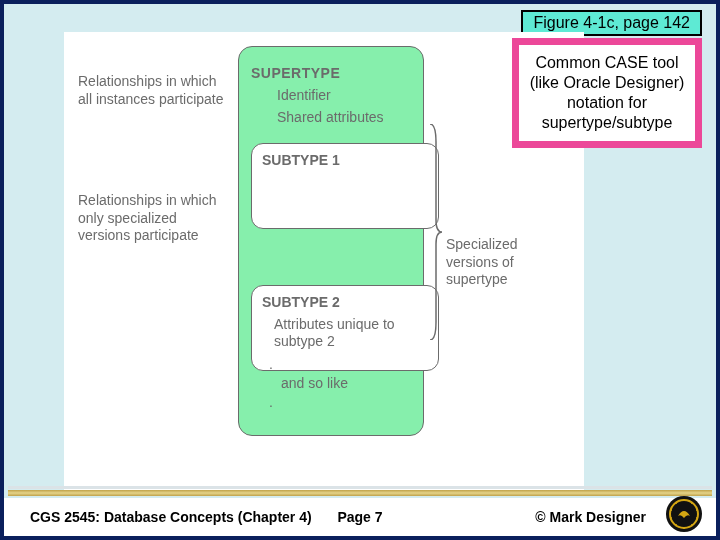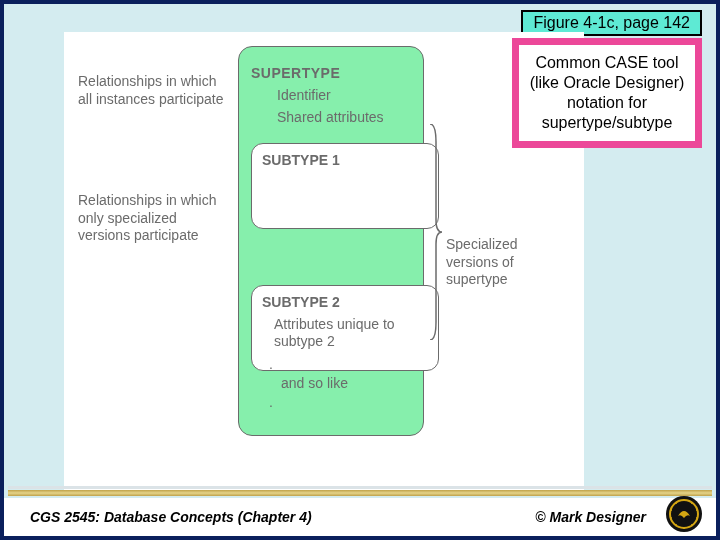--- a/index.html
+++ b/index.html
@@ -117,21 +117,20 @@
   .sep .bar2 { height: 6px; background: linear-gradient(#bfa24a,#e5d48a,#bfa24a); margin-top:1px; }
   .footer {
     position: absolute;
     left: 0; right: 0; bottom: 0;
     height: 38px;
     background: #fff;
     display: flex;
     align-items: center;
     font-size: 14px;
     font-weight: bold;
-    font-style: italic;
   }
   .footer .left { position:absolute; left: 26px; }
   .footer .mid { position:absolute; left: 0; right:0; text-align:center; }
   .footer .right { position:absolute; right: 70px; }
   .logo {
     position: absolute;
     right: 12px; bottom: 2px;
     width: 40px; height: 40px;
   }
   .logo svg { width: 40px; height: 40px; }
@@ -181,20 +180,21 @@
 
   <div class="caption">Common CASE tool (like Oracle Designer) notation for supertype/subtype</div>
 
   <div class="sep">
     <div class="bar1"></div>
     <div class="bar2"></div>
   </div>
 
   <div class="footer">
     <span class="left">CGS 2545: Database Concepts  (Chapter 4)</span>
+    <span class="mid">Page 7</span>
     <span class="right">© Mark Designer</span>
   </div>
 
   <div class="logo">
     <svg viewBox="0 0 40 40" xmlns="http://www.w3.org/2000/svg">
       <circle cx="20" cy="20" r="18" fill="#111"></circle>
       <circle cx="20" cy="20" r="14" fill="none" stroke="#d4a613" stroke-width="2"></circle>
       <g fill="#d4a613">
         <circle cx="20" cy="6" r="1"></circle>
           <circle cx="28" cy="9" r="1"></circle>

